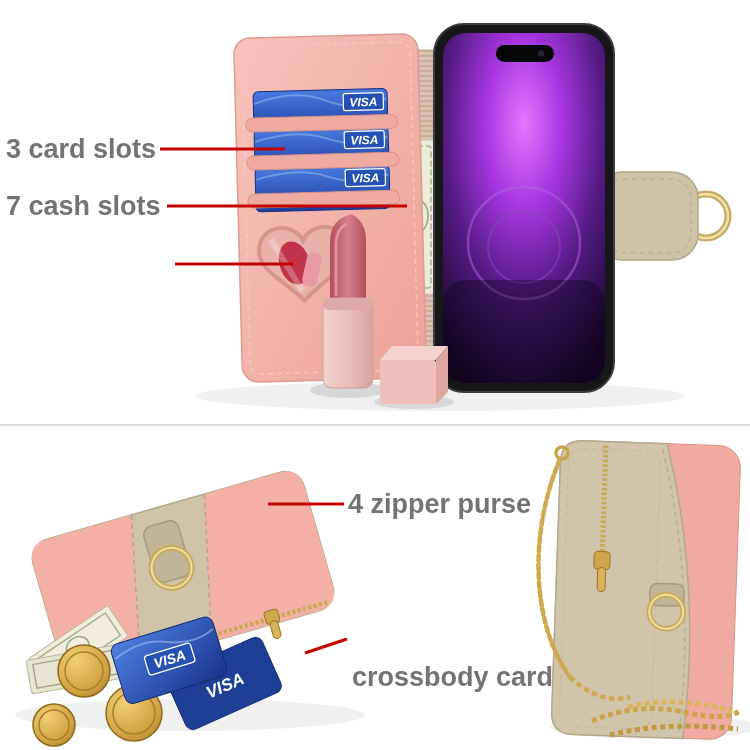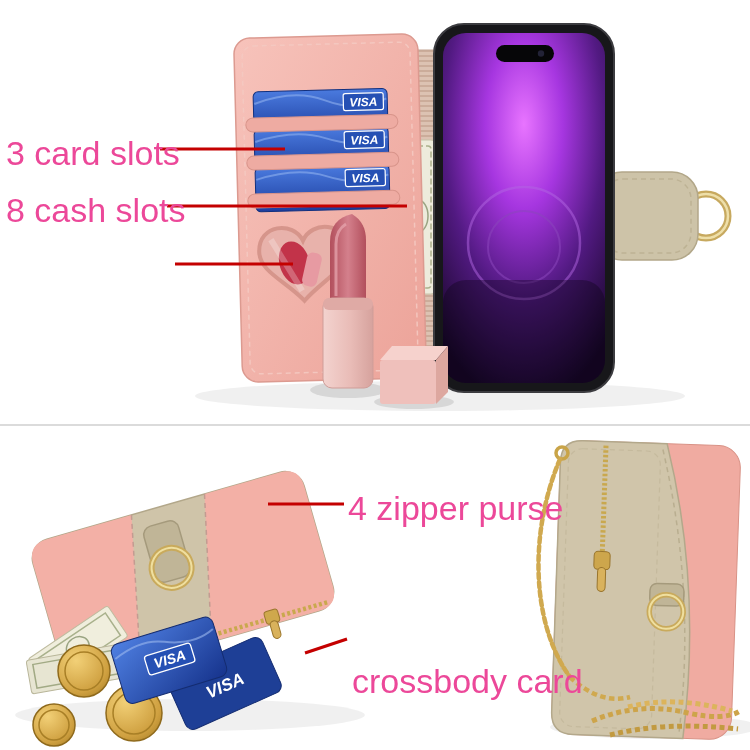--- a/index.html
+++ b/index.html
@@ -3,21 +3,21 @@
 <meta charset="utf-8">
 <style>
   *{box-sizing:border-box;}
   html,body{margin:0;padding:0;}
   body{width:750px;height:750px;background:#ffffff;font-family:"Liberation Sans",sans-serif;}
   .canvas{position:relative;width:750px;height:750px;overflow:hidden;background:#ffffff;}
   .layer{position:absolute;left:0;top:0;display:block;}
   #bottomScene{top:425px;}
   #annLines{pointer-events:none;}
   .divider{position:absolute;left:0;top:424px;width:750px;height:2px;background:#dbdbdb;}
-  .ann{position:absolute;font-size:34px;font-weight:400;color:#ec4899;white-space:nowrap;line-height:1.15;}
+  .ann{position:absolute;font-size:27px;font-weight:700;color:#737373;white-space:nowrap;line-height:1.15;}
   svg text{font-family:"Liberation Sans",sans-serif;}
 </style>
 </head>
 <body>
 
 <div class="canvas">
 
   <svg class="layer" width="750" height="425" viewBox="0 0 750 425">
     <defs>
       <linearGradient id="gPink" x1="0" y1="0" x2="1" y2="1">
@@ -226,17 +226,17 @@
 
   <svg id="annLines" class="layer" width="750" height="750" viewBox="0 0 750 750">
     <line x1="160" y1="149" x2="285" y2="149" stroke="#c40000" stroke-width="3"></line>
     <line x1="167" y1="206" x2="407" y2="206" stroke="#c40000" stroke-width="3"></line>
     <line x1="175" y1="264" x2="293" y2="264" stroke="#c40000" stroke-width="3"></line>
     <line x1="268" y1="504" x2="344" y2="504" stroke="#c40000" stroke-width="3"></line>
     <line x1="305" y1="653" x2="347" y2="639" stroke="#c40000" stroke-width="3"></line>
   </svg>
 
   <div class="ann" style="left:6px;top:134px;">3 card slots</div>
-  <div class="ann" style="left:6px;top:191px;">8 cash slots</div>
+  <div class="ann" style="left:6px;top:191px;">7 cash slots</div>
   <div class="ann" style="left:348px;top:489px;">4 zipper purse</div>
   <div class="ann" style="left:352px;top:662px;">crossbody card</div>
 
 </div>
 
 </body></html>

